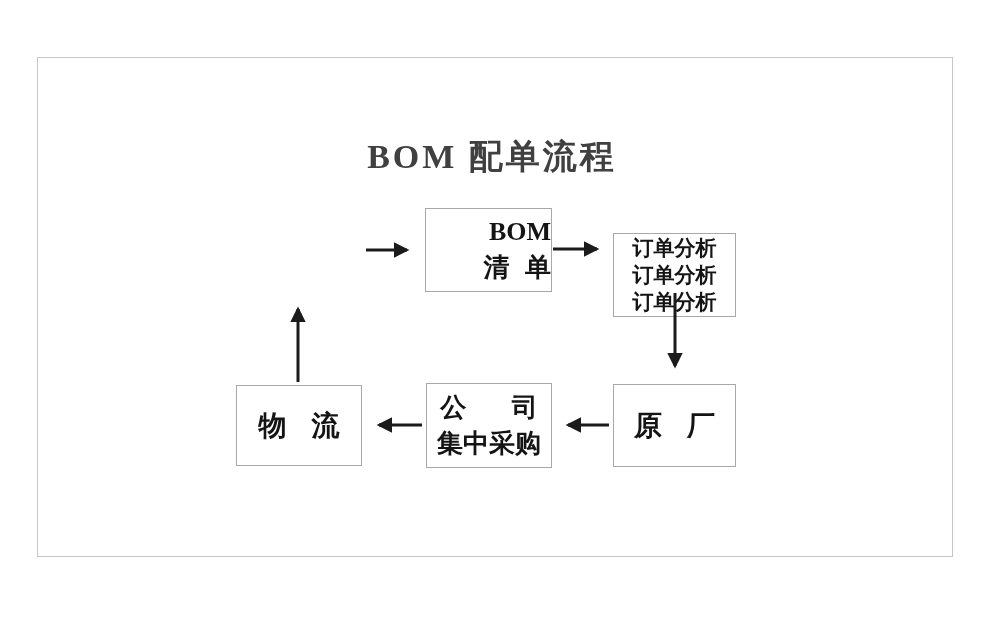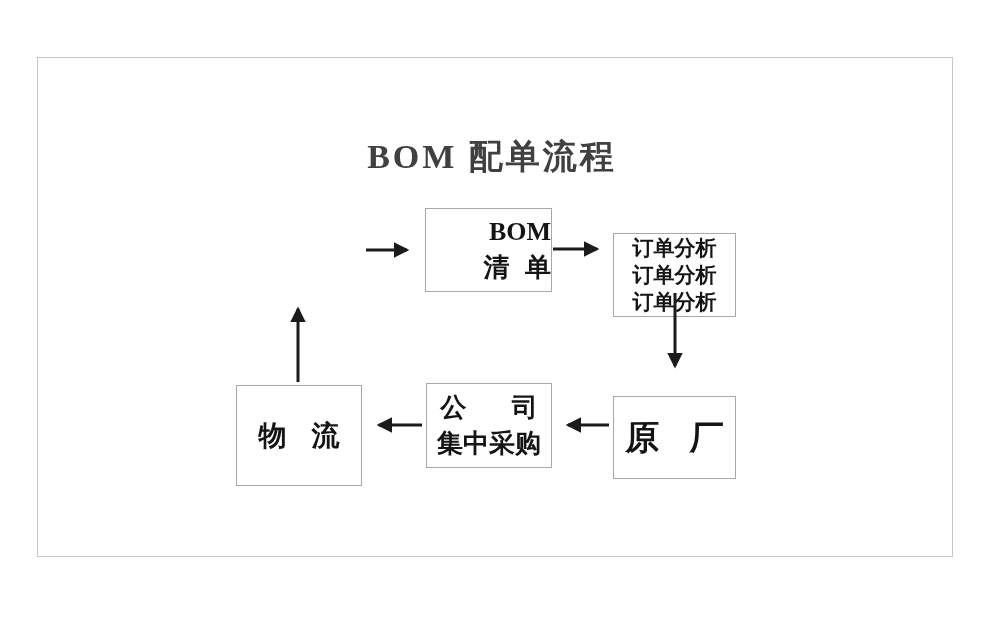--- a/index.html
+++ b/index.html
@@ -48,23 +48,23 @@
     justify-content: center;
     color: #141414;
     font-weight: bold;
     text-align: center;
   }
   .node .line { white-space: pre; }
 
   .node-customer      { left: 237px; top: 209px; width: 125px; height: 82px; font-size: 28px; }
   .node-bom-list      { left: 425px; top: 208px; width: 127px; height: 84px; font-size: 26px; line-height: 36px; align-items: flex-end; }
   .node-order-analysis{ left: 613px; top: 208px; width: 123px; height: 84px; font-size: 21px; line-height: 27px; margin-top: 25px; }
-  .node-factory-agent { left: 613px; top: 396px; width: 123px; height: 83px; font-size: 34px; line-height: 35px; }
+  .node-factory-agent { left: 613px; top: 384px; width: 123px; height: 83px; font-size: 28px; line-height: 35px; }
   .node-warehouse     { left: 426px; top: 383px; width: 126px; height: 85px; font-size: 26px; line-height: 36px; }
-  .node-logistics     { left: 236px; top: 385px; width: 126px; height: 101px; font-size: 28px; }
+  .node-logistics     { left: 236px; top: 385px; width: 126px; height: 81px; font-size: 28px; }
 
   .gap-sm { word-spacing: 0.35em; }
   .gap-md { word-spacing: 0.65em; }
   .gap-xl { word-spacing: 1.5em; }
 
   .edges {
     position: absolute;
     left: 0;
     top: 0;
     pointer-events: none;

